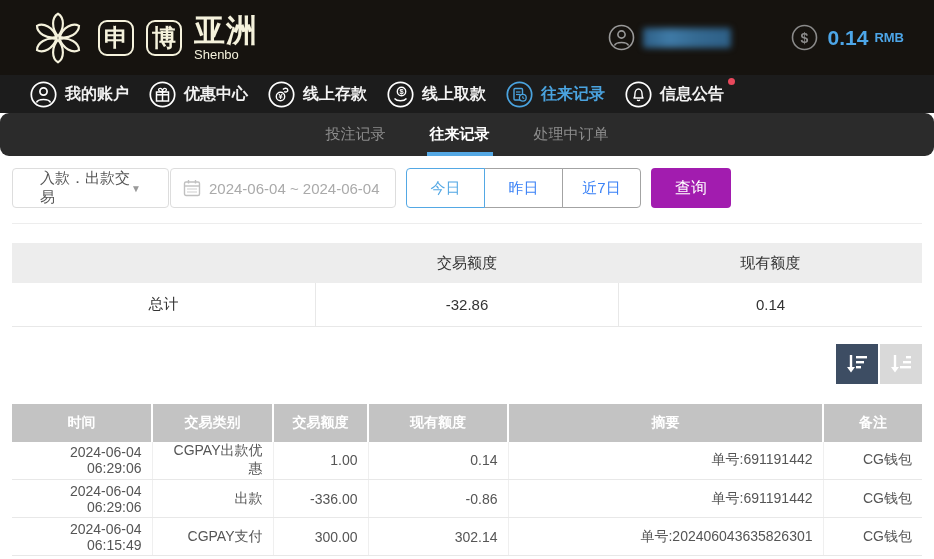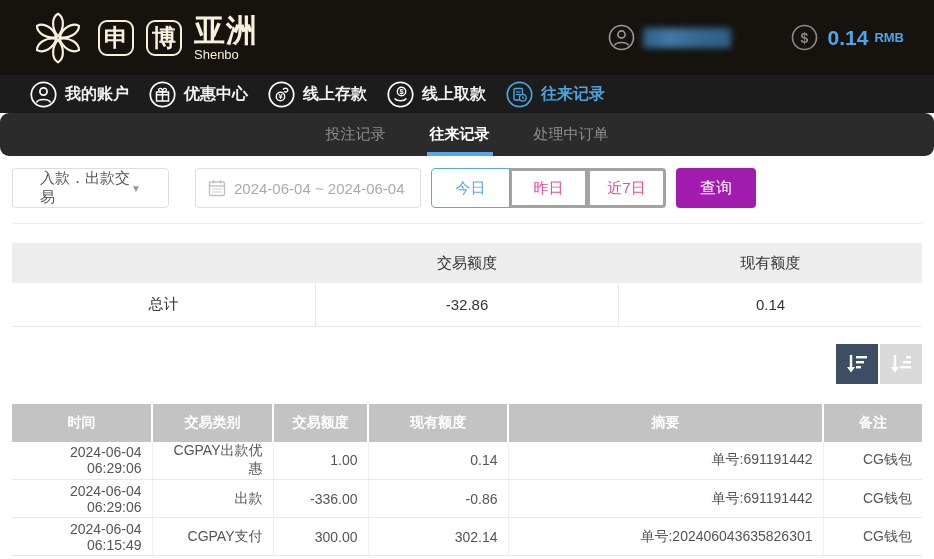--- a/index.html
+++ b/index.html
@@ -46,24 +46,24 @@
 
   
   .content { padding:0 12px; }
   .filter-row { display:flex; align-items:center; margin-top:12px; height:40px; }
   .select-box { width:157px; height:40px; border:1px solid #ddd; border-radius:4px;
     display:flex; align-items:center; padding:0 27px; color:#555; font-size:15px;
     background:#fff; cursor:pointer; }
   .select-box .caret { margin-left:auto; color:#999; font-size:10px; }
   .date-box { width:226px; height:40px; border:1px solid #ddd; border-radius:4px;
     display:flex; align-items:center; gap:8px; padding:0 12px; color:#aaa; font-size:15px;
-    margin-left:26px; background:#fff; cursor:pointer; }
+    margin-left:1px; background:#fff; cursor:pointer; }
   .btn-group { display:flex; margin-left:10px; }
-  .btn-group .qbtn { width:79px; height:40px; background:#fff; border:3px solid #a3a3a3;
-    color:#ec4899; font-size:15px; cursor:pointer; margin-left:-1px;
+  .btn-group .qbtn { width:79px; height:40px; background:#fff; border:1px solid #a3a3a3;
+    color:#3b82f6; font-size:15px; cursor:pointer; margin-left:-1px;
     font-family:inherit; }
   .btn-group .qbtn:first-child { border-radius:4px 0 0 4px; margin-left:0; }
   .btn-group .qbtn:last-child { border-radius:0 4px 4px 0; }
   .btn-group .qbtn.active { border:1px solid #54a8e4; color:#54a8e4; position:relative; z-index:2; }
   .search-btn { width:80px; height:40px; margin-left:10px; background:#a21caf;
     border:none; border-radius:4px; color:#fff; font-size:16px; cursor:pointer;
     font-family:inherit; }
   .hr-line { height:1px; background:#ededed; margin-top:15px; }
 
   
@@ -177,20 +177,29 @@
   <div class="nav-item active">
     <svg class="nav-icon" viewBox="0 0 27 27">
       <circle cx="13.5" cy="13.5" r="12.2" fill="none" stroke="#4aa3df" stroke-width="1.7"></circle>
       <rect x="8" y="7.5" width="8.5" height="11.5" rx="1" fill="none" stroke="#4aa3df" stroke-width="1.4"></rect>
       <line x1="10" y1="11" x2="14.5" y2="11" stroke="#4aa3df" stroke-width="1.2"></line>
       <line x1="10" y1="13.5" x2="14.5" y2="13.5" stroke="#4aa3df" stroke-width="1.2"></line>
       <circle cx="16.8" cy="16.8" r="3.4" fill="#1c1c1c" stroke="#4aa3df" stroke-width="1.3"></circle>
       <path d="M16.8,15.2 L16.8,16.9 L18.2,17.6" fill="none" stroke="#4aa3df" stroke-width="1.1"></path>
     </svg>
     <span>往来记录</span>
+  </div>
+  <div class="nav-item">
+    <svg class="nav-icon" viewBox="0 0 27 27">
+      <circle cx="13.5" cy="13.5" r="12.2" fill="none" stroke="#fff" stroke-width="1.7"></circle>
+      <path d="M9,17 C9,17 10,16 10,12.5 C10,10 11.5,8 13.5,8 C15.5,8 17,10 17,12.5 C17,16 18,17 18,17 Z" fill="none" stroke="#fff" stroke-width="1.4" stroke-linejoin="round"></path>
+      <path d="M12.2,18.8 C12.5,19.8 14.5,19.8 14.8,18.8" fill="none" stroke="#fff" stroke-width="1.3"></path>
+    </svg>
+    <span>信息公告</span>
+    <span class="nav-dot"></span>
   </div>
 </div>
 
 <div class="subtabs">
   <div class="subtab">投注记录</div>
   <div class="subtab active">往来记录</div>
   <div class="subtab">处理中订单</div>
 </div>
 
 <div class="content">

